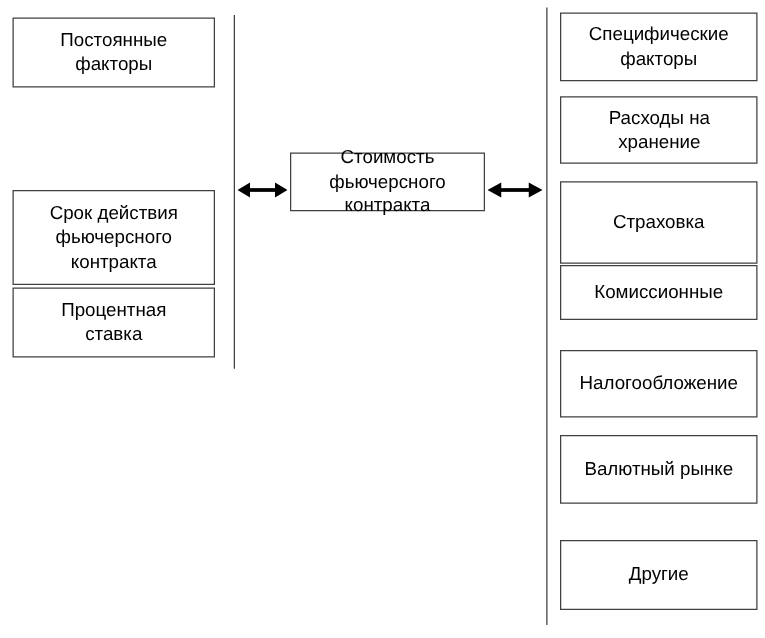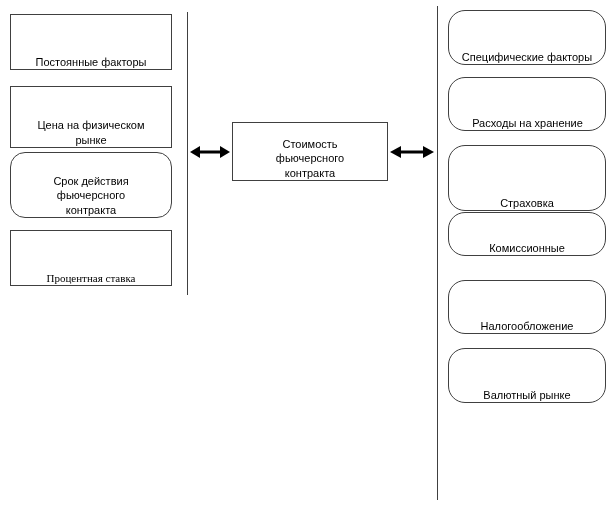--- a/index.html
+++ b/index.html
@@ -13,38 +13,38 @@
     width: 612px;
     height: 510px;
     background: #ffffff;
     overflow: hidden;
   }
   .box {
     position: absolute;
     border: 1px solid #404040;
     background: #ffffff;
     display: flex;
-    align-items: flex-end;
+    align-items: center;
     justify-content: center;
     text-align: center;
-    font-size: 11px;
+    font-size: 15px;
     line-height: 1.3;
     color: #000000;
     box-sizing: border-box;
   }
   
   .lbox { left: 10px; width: 162px; padding: 0 23px; }
   .l0 { top: 14px;  height: 56px; }
   .l1 { top: 86px;  height: 62px; }
-  .l2 { top: 152px; height: 66px; border-radius: 15px; }
-  .l3 { top: 230px; height: 56px; font-family: Liberation Serif, serif; }
+  .l2 { top: 152px; height: 76px; }
+  .l3 { top: 230px; height: 56px; }
   
-  .cbox { left: 232px; top: 122px; width: 156px; height: 59px; padding: 0 28px; }
+  .cbox { left: 232px; top: 122px; width: 156px; height: 47px; padding: 0 28px; }
   
-  .rbox { left: 448px; width: 158px; padding: 0 12px; border-radius: 17px; }
+  .rbox { left: 448px; width: 158px; padding: 0 12px; }
   .r0 { top: 10px;  height: 55px; }
   .r1 { top: 77px;  height: 54px; padding-left: 13px; }
   .r2 { top: 145px; height: 66px; }
   .r3 { top: 212px; height: 44px; }
   .r4 { top: 280px; height: 54px; }
   .r5 { top: 348px; height: 55px; }
   .r6 { top: 432px; height: 56px; }
   
   .vline {
     position: absolute;
@@ -62,23 +62,20 @@
   .arrow-right { left: 390px; top: 145px; width: 44px; }
   .arrow svg { display: block; width: 100%; height: 100%; }
 </style>
 </head>
 <body>
 
 <div class="canvas">
 
   <div class="box lbox l0">
     <span>Постоянные факторы</span>
-  </div>
-  <div class="box lbox l1">
-    <span>Цена на физическом рынке</span>
   </div>
   <div class="box lbox l2">
     <span>Срок действия фьючерсного контракта</span>
   </div>
   <div class="box lbox l3">
     <span>Процентная ставка</span>
   </div>
 
   <div class="vline vline-left"></div>
   <div class="vline vline-right"></div>
@@ -113,14 +110,17 @@
   </div>
   <div class="box rbox r3">
     <span>Комиссионные</span>
   </div>
   <div class="box rbox r4">
     <span>Налогообложение</span>
   </div>
   <div class="box rbox r5">
     <span>Валютный рынке</span>
   </div>
+  <div class="box rbox r6">
+    <span>Другие</span>
+  </div>
 
 </div>
 
 </body></html>

